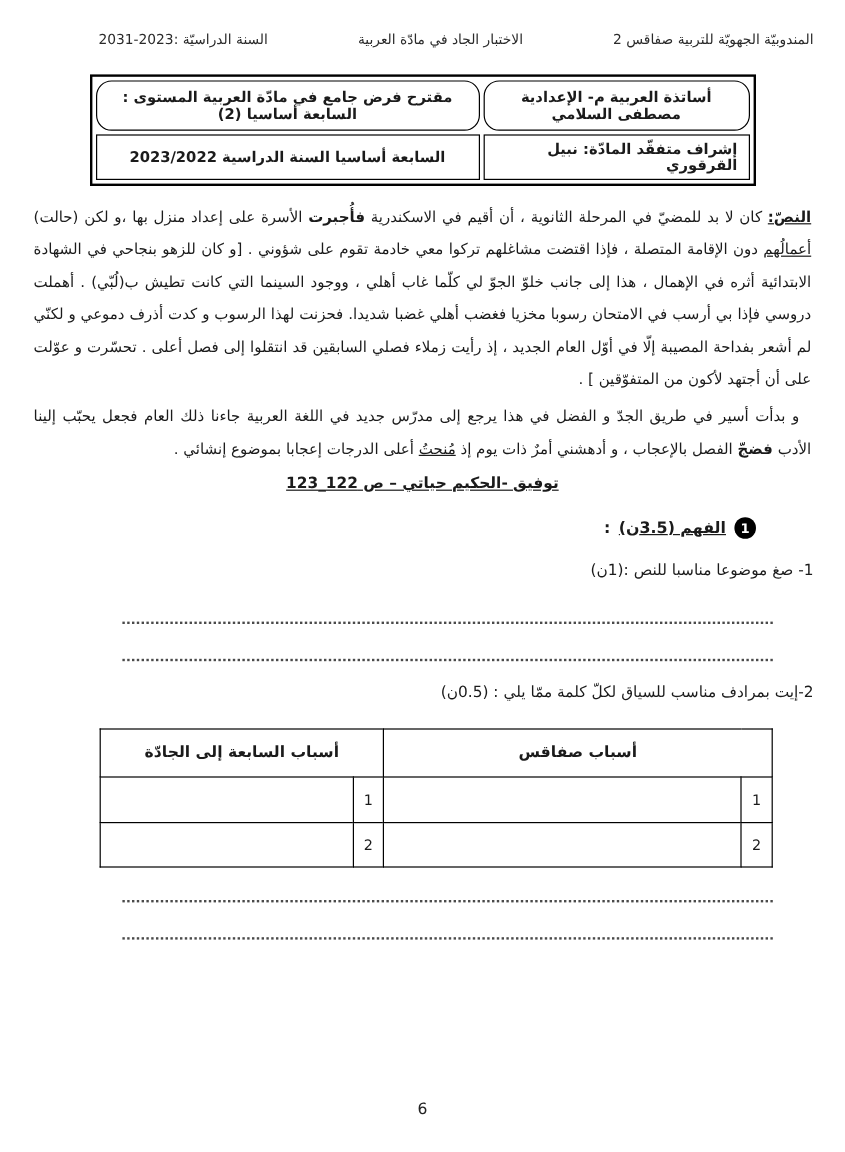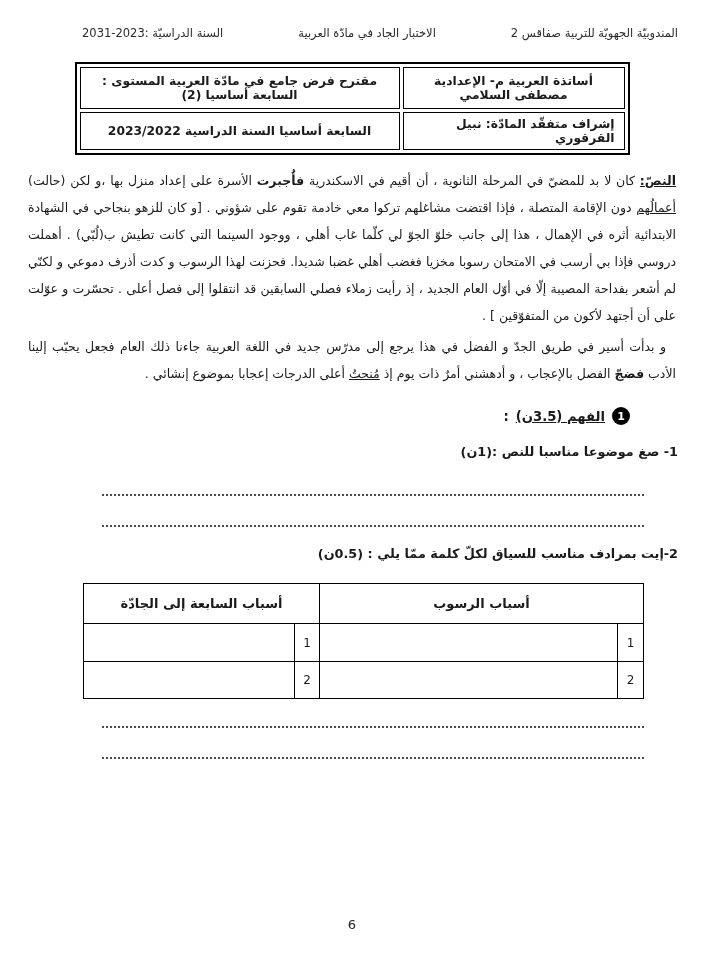--- a/index.html
+++ b/index.html
@@ -28,21 +28,21 @@
     margin: 22px auto 0 auto;
   }
   .info-table td {
     border: 1.6px solid #000;
     font-weight: bold; font-size: 12.3px;
     padding: 4px 9px; vertical-align: middle;
     text-align: center;
   }
   .info-table .c-right { width: 222px; }
   .info-table .c-left  { width: 320px; }
-  .info-table tr:first-child td { height: 42px; }
+  .info-table tr:first-child td { height: 42px; border-radius: 13px; }
   .info-table tr:last-child td  { height: 32px; }
   .info-table .align-start { text-align: right; }
 
   
   .passage {
     margin: 12px 4px 0 4px;
     font-size: 12.5px; line-height: 27px;
     text-align: justify;
   }
   .passage.p2 { margin-top: 4px; text-indent: 10px; }
@@ -63,21 +63,21 @@
     width: 18px; height: 18px; border-radius: 50%;
     background: #000; color: #fff;
     font-size: 11px; font-weight: bold;
     display: inline-flex; align-items: center; justify-content: center;
     flex: 0 0 auto;
   }
   .section-heading .title { text-decoration: underline; }
 
   .question {
     margin: 12px 2px 0 2px;
-    font-size: 12.8px; font-weight: bold; line-height: 30px;
+    font-size: 12.8px; font-weight: normal; line-height: 30px;
   }
   .q-sub {
     margin: 10px 56px 0 2px;
     font-size: 12.8px; font-weight: bold;
   }
 
   .dotline {
     border-bottom: 2px dotted #4a4a4a;
     height: 0; margin: 0 36px 0 78px;
   }
@@ -128,20 +128,21 @@
         <td class="c-right align-start">إشراف متفقّد المادّة: نبيل القرقوري</td>
         <td class="c-left">السابعة أساسيا السنة الدراسية 2023/2022</td>
       </tr>
     </tbody>
   </table>
 
   <p class="passage" dir="rtl"><span class="b u">النصّ:</span><span> كان لا بد للمضيّ في المرحلة الثانوية ، أن أقيم في الاسكندرية </span><span class="b">فأُجبرت</span><span> الأسرة على إعداد منزل بها ،و لكن (حالت) </span><span class="u">أعمالُهم</span><span> دون الإقامة المتصلة ، فإذا اقتضت مشاغلهم تركوا معي خادمة تقوم على شؤوني . [و كان للزهو بنجاحي في الشهادة الابتدائية أثره في الإهمال ، هذا إلى جانب خلوّ الجوّ لي كلّما غاب أهلي ، ووجود السينما التي كانت تطيش ب(لُبّي) . أهملت دروسي فإذا بي أرسب في الامتحان رسوبا مخزيا فغضب أهلي غضبا شديدا. فحزنت لهذا الرسوب و كدت أذرف دموعي و لكنّي لم أشعر بفداحة المصيبة إلّا في أوّل العام الجديد ، إذ رأيت زملاء فصلي السابقين قد انتقلوا إلى فصل أعلى . تحسّرت و عوّلت على أن أجتهد لأكون من المتفوّقين ] .</span></p>
 
   <p class="passage p2" dir="rtl"><span>و بدأت أسير في طريق الجدّ و الفضل في هذا يرجع إلى مدرّس جديد في اللغة العربية جاءنا ذلك العام فجعل يحبّب إلينا الأدب </span><span class="b">فضجّ</span><span> الفصل بالإعجاب ، و أدهشني أمرٌ ذات يوم إذ </span><span class="u">مُنحتُ</span><span> أعلى الدرجات إعجابا بموضوع إنشائي .</span></p>
 
+  <div class="attribution" dir="rtl">توفيق -الحكيم حياتي – ص 122_123</div>
 
   <div class="section-heading" dir="rtl">
     <span class="num-circle">1</span>
     <span class="title">الفهم (3.5ن)</span>
     <span>:</span>
   </div>
 
   <div class="question" dir="rtl">1- صغ موضوعا مناسبا للنص :(1ن)</div>
   <div class="dotline first"></div>
   <div class="dotline second"></div>
@@ -151,21 +152,21 @@
 
   <table class="answer-table" dir="rtl">
     <colgroup>
       <col style="width:26px">
         <col style="width:298px">
         <col style="width:25px">
         <col style="width:211px">
     </colgroup>
     <tbody>
       <tr>
-        <td class="th-cell" colspan="2">أسباب الرسوب</td>
+        <td class="th-cell" colspan="2">أسباب صفاقس</td>
         <td class="th-cell" colspan="2">أسباب السابعة إلى الجادّة</td>
       </tr>
       <tr class="body-1">
         <td class="num-cell">1</td>
         <td></td>
         <td class="num-cell">1</td>
         <td></td>
       </tr>
       <tr class="body-2">
         <td class="num-cell">2</td>

